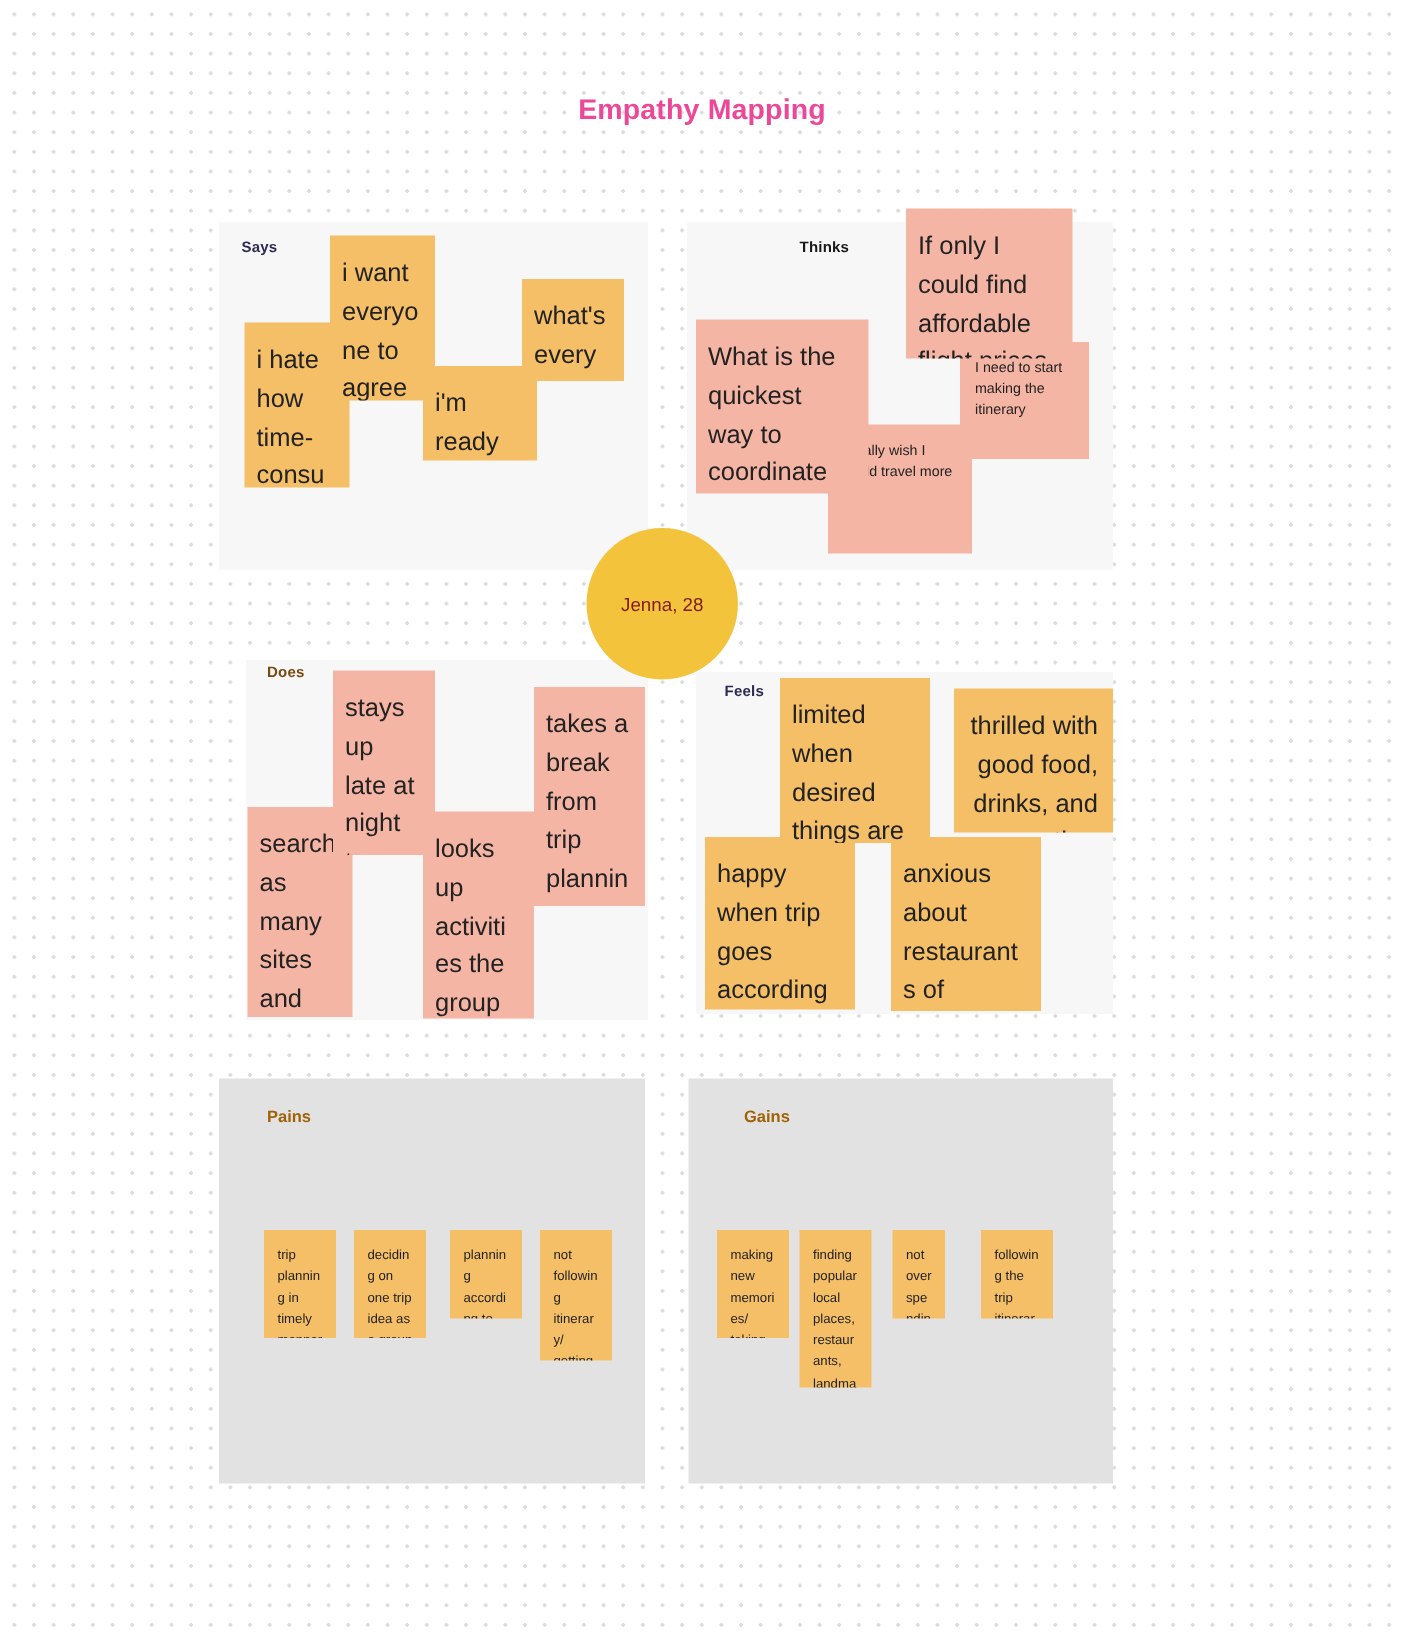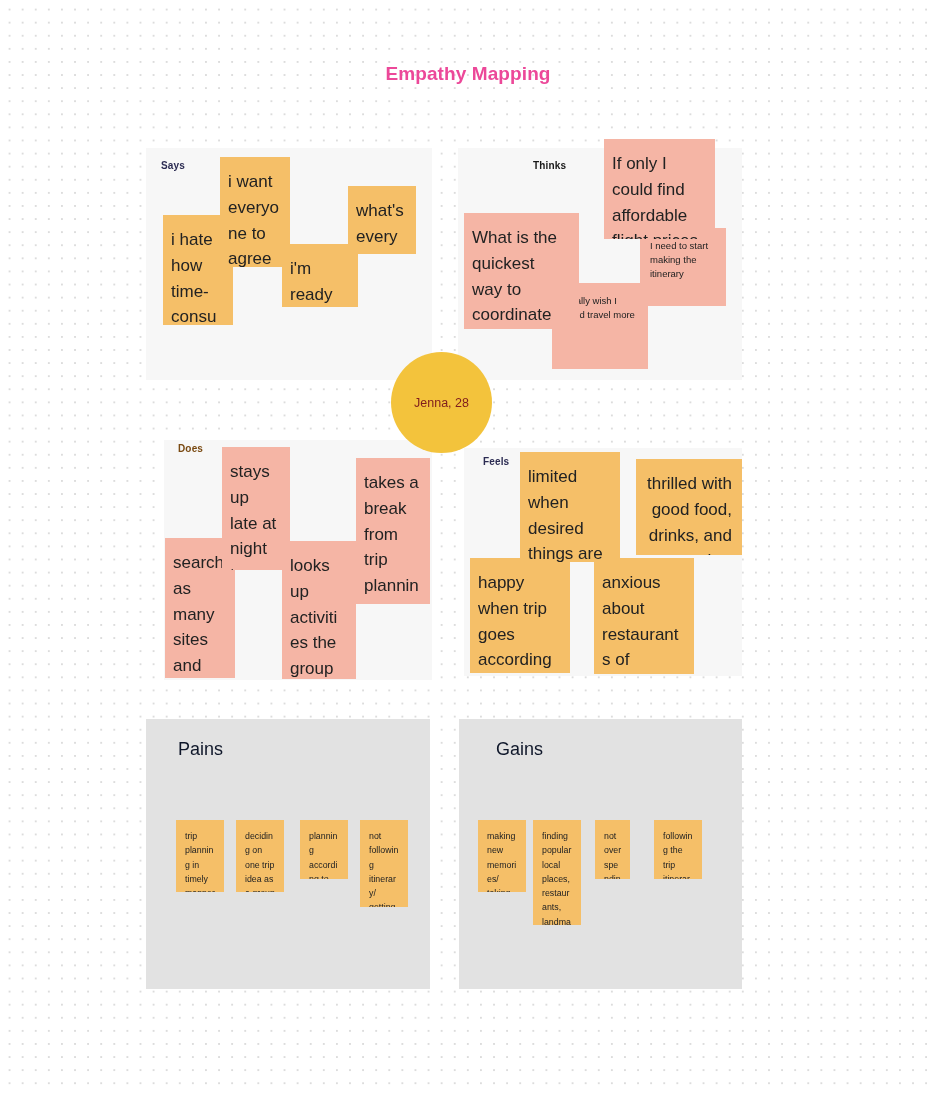--- a/index.html
+++ b/index.html
@@ -96,23 +96,23 @@
   
   .pg-panel {
     position: absolute;
     background: #e2e2e2;
   }
   .pg-pains { left: 146px; top: 719px; width: 284px; height: 270px; }
   .pg-gains { left: 459px; top: 719px; width: 283px; height: 270px; }
 
   .pg-title {
     position: absolute;
-    font-size: 18px;
-    font-weight: 400;
-    color: #0f172a;
+    font-size: 11px;
+    font-weight: 700;
+    color: #a16207;
   }
   .pg-title-pains { left: 178px; top: 739px; }
   .pg-title-gains { left: 496px; top: 739px; }
 
   .pg-note {
     position: absolute;
     background: #f5bf68;
     color: #222222;
     font-size: 8.8px;
     line-height: 1.62;

